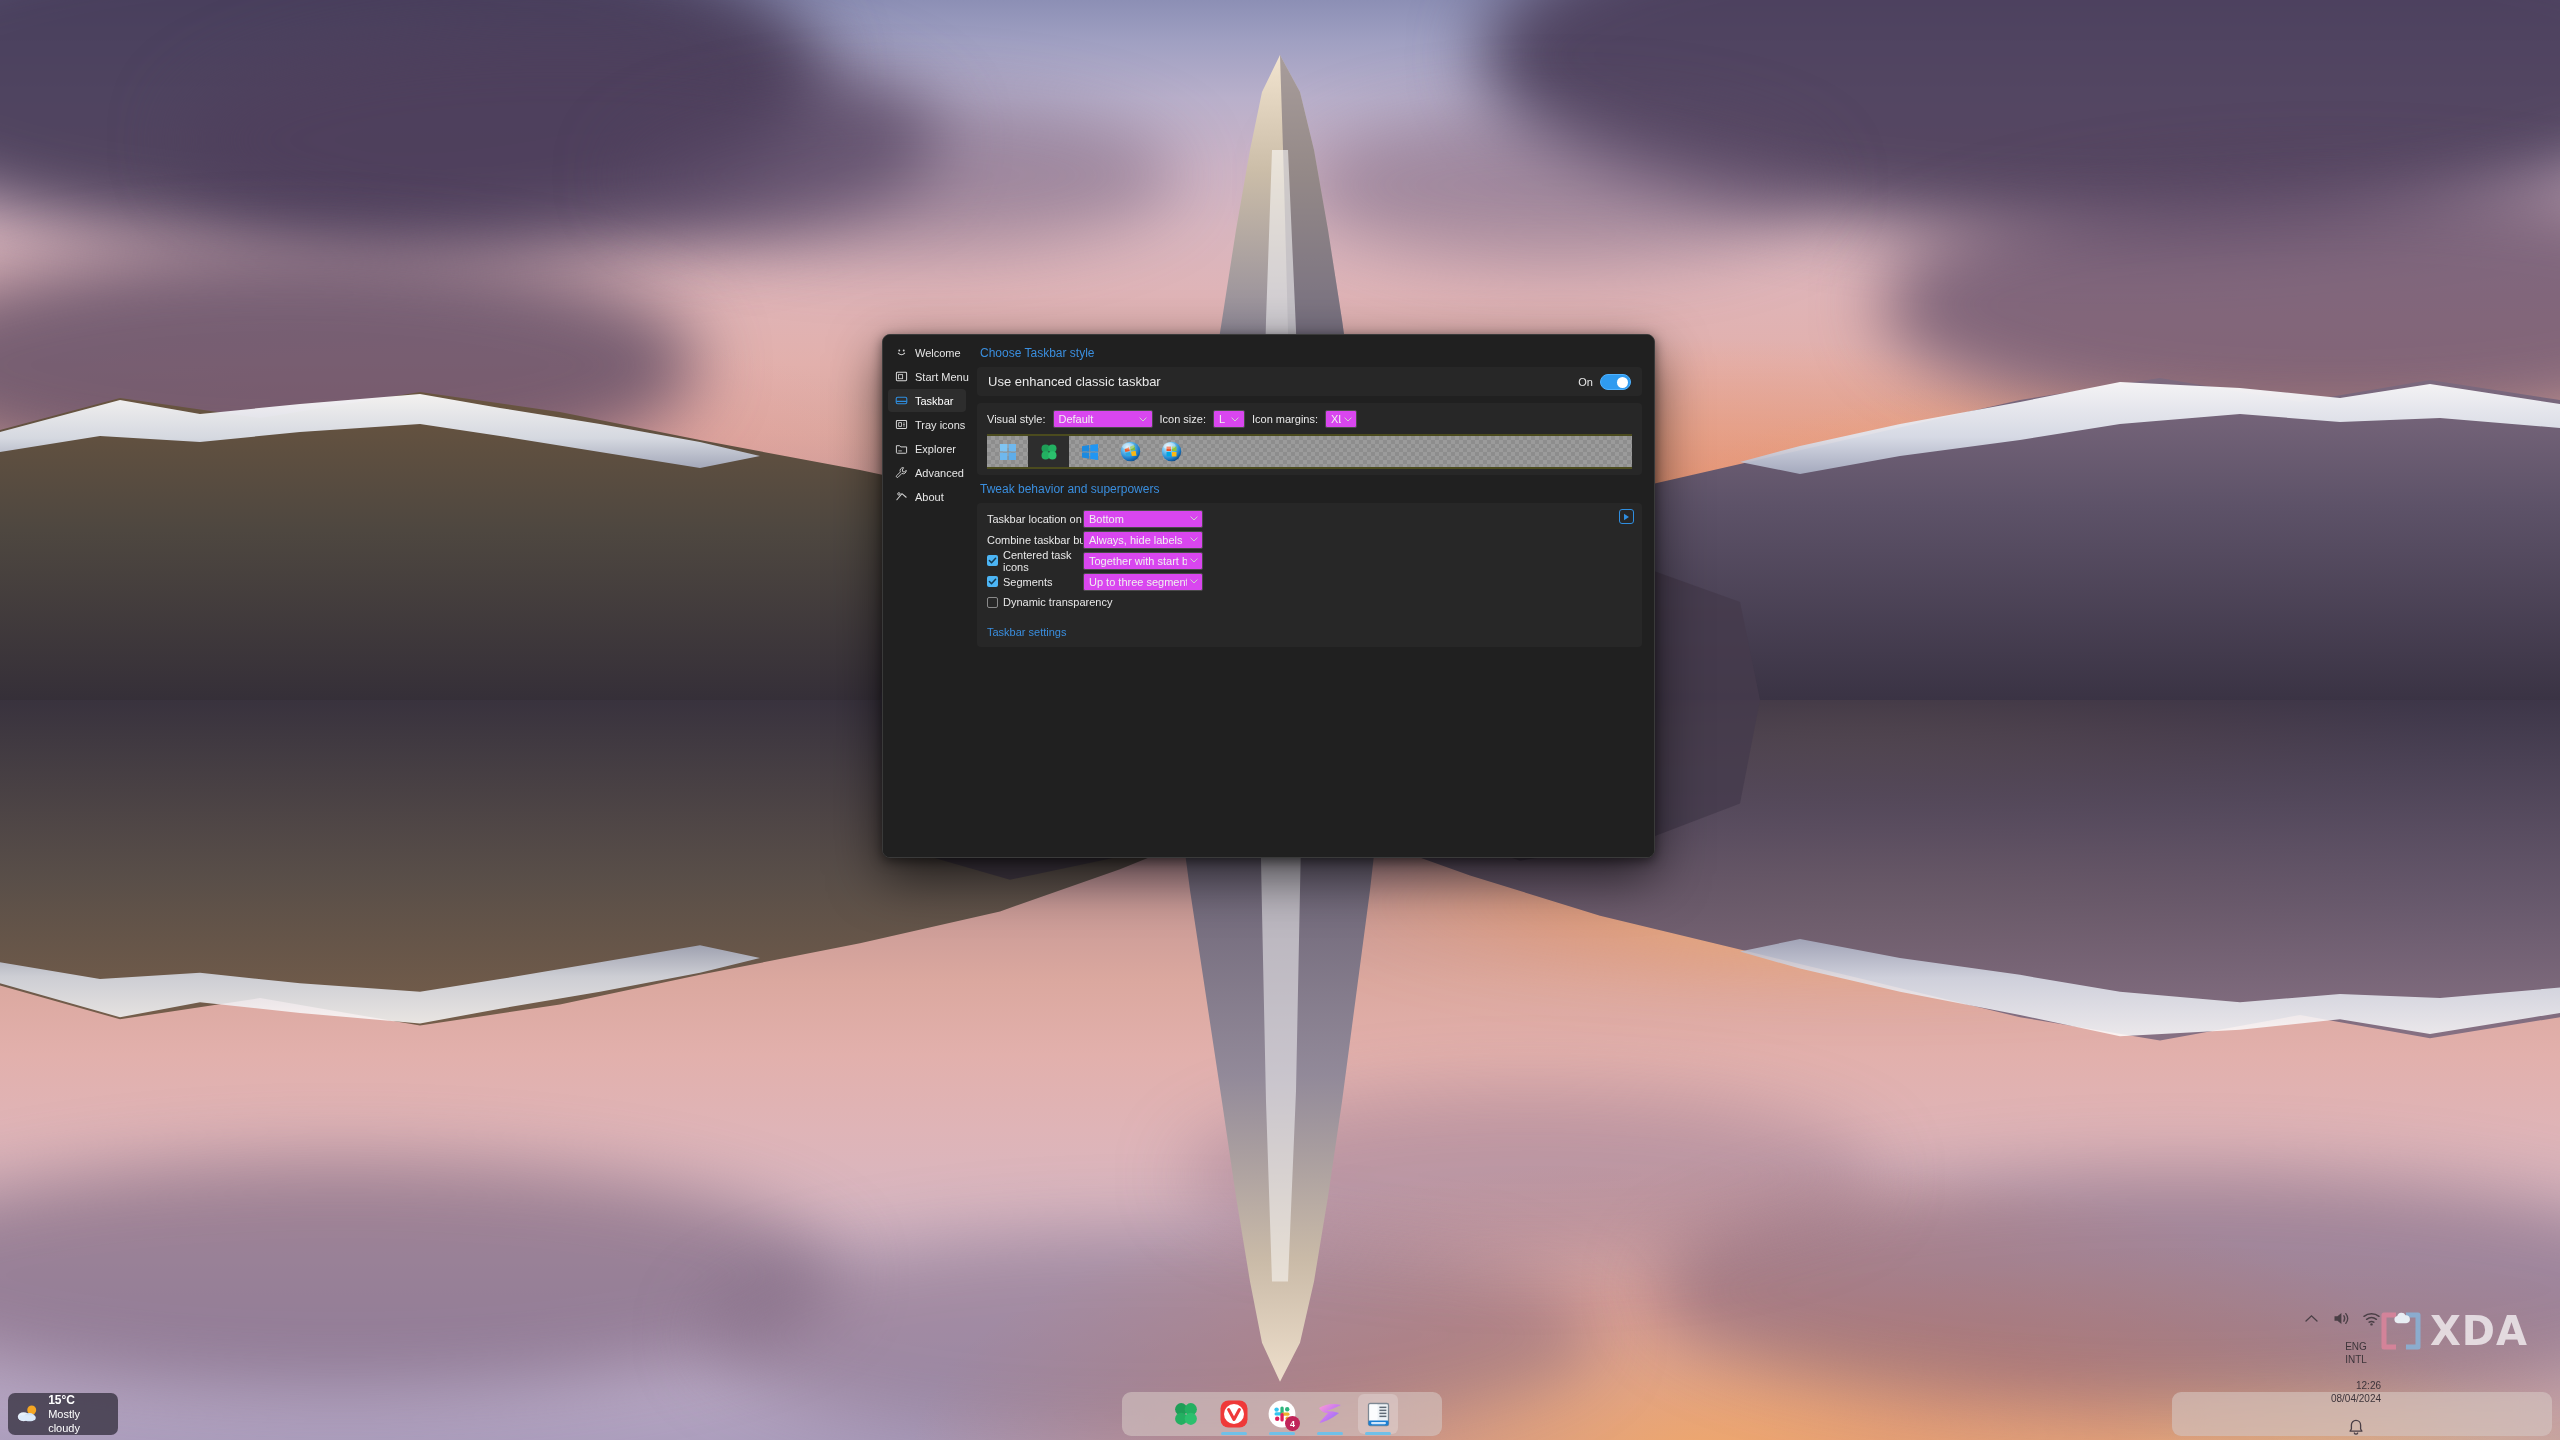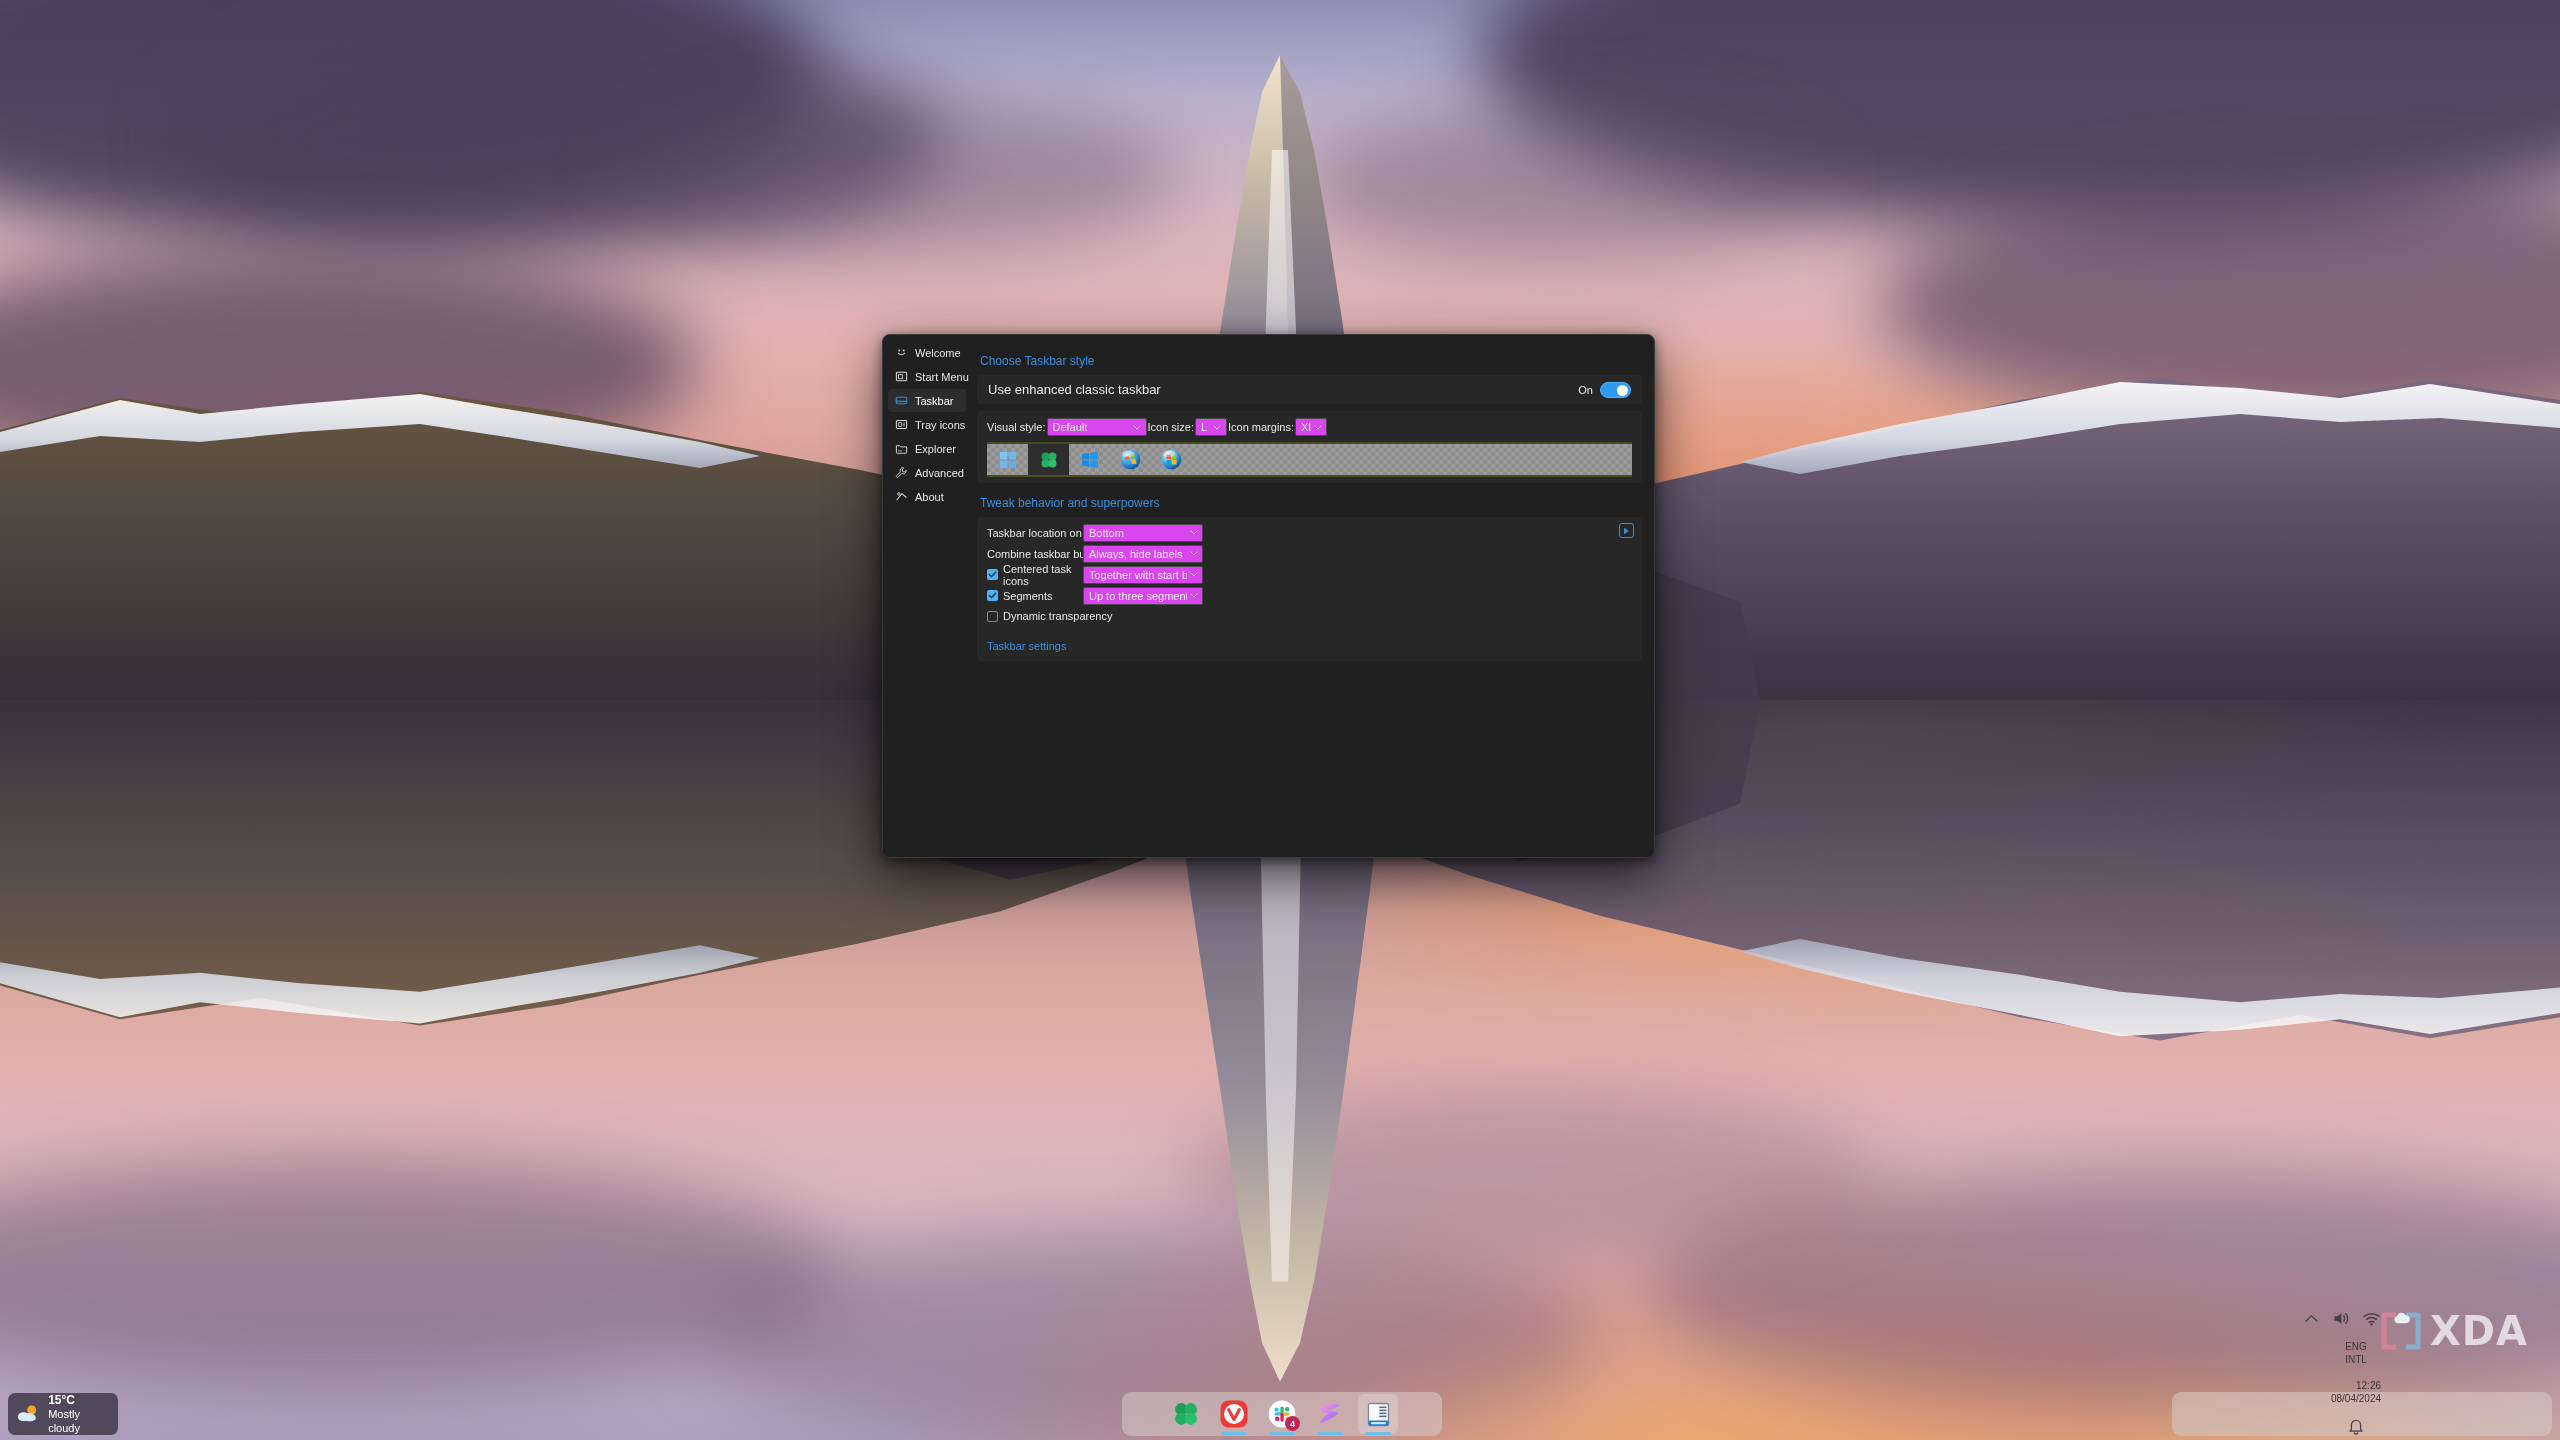--- a/index.html
+++ b/index.html
@@ -170,21 +170,21 @@
 
   
   .content {
     flex: 1; min-width: 0;
     background: #202020;
     padding: 6px 12px 0 6px;
     overflow: hidden;
   }
   .section-title {
     color: #3a8ede; font-size: 12px;
-    margin: 13px 0 7px 3px;
+    margin: 5px 0 7px 3px;
   }
   .card {
     background: #272727;
     border-radius: 4px;
     margin-bottom: 7px;
   }
   .card.toggle-row {
     height: 29px; display: flex; align-items: center;
     padding: 0 11px 0 11px;
   }
@@ -197,21 +197,21 @@
     position: relative;
   }
   .switch .knob {
     position: absolute; right: 2px; top: 2px;
     width: 11px; height: 11px; border-radius: 50%;
     background: #ffffff;
   }
 
   
   .style-card { padding: 7px 10px 6px 10px; }
-  .style-row { display: flex; align-items: center; gap: 1px; }
+  .style-row { display: flex; align-items: center; gap: 7px; }
   .fld-label { font-size: 11px; color: #e8e8e8; white-space: nowrap; }
   .combo {
     height: 18px; background: #d946ef;
     border: 1px solid #4a4a4a; border-radius: 2px;
     display: flex; align-items: center;
     padding: 0 2px 0 5px;
     font-size: 11px; color: #f0f0f0;
   }
   .combo .val { flex: 1; white-space: nowrap; overflow: hidden; }
   .combo .chev { width: 13px; display:flex; align-items:center; justify-content:center; color:#cfcfcf; }

